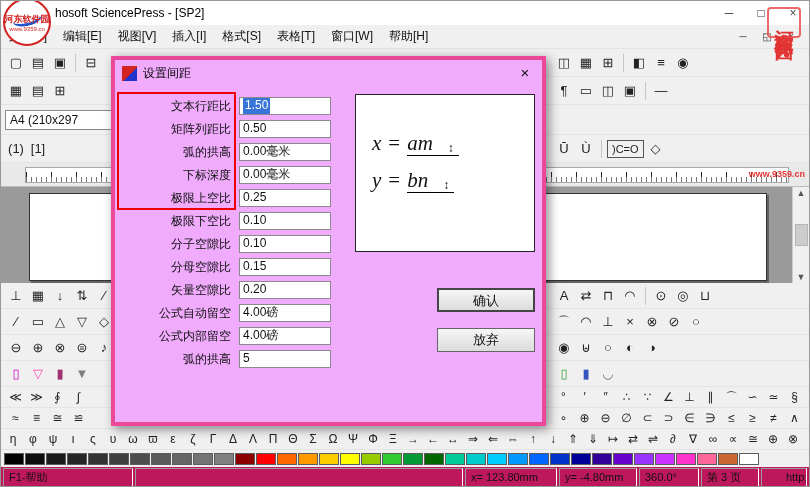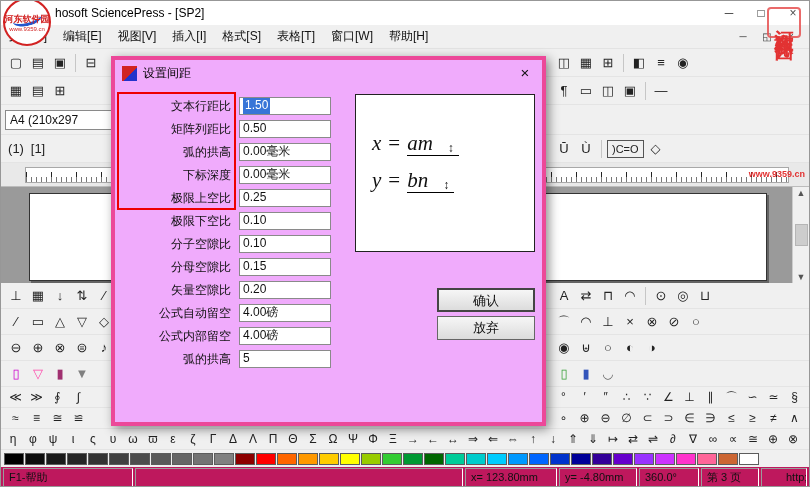--- a/index.html
+++ b/index.html
@@ -79,21 +79,21 @@
   .red-annotation{position:absolute;left:2px;top:32px;width:119px;height:118px;border:2px solid #ee0000;z-index:12;pointer-events:none;}
   .preview{position:absolute;left:240px;top:34px;width:180px;height:158px;background:#fff;border:1px solid #222;}
   .f-line{font-family:"Liberation Serif",serif;font-style:italic;font-size:21px;margin:10px 0 12px 16px;white-space:nowrap;}
   .f-line.first{margin-top:36px;}
   .f-eq{margin:0 7px;font-style:normal;}
   .under{border-bottom:1.5px solid #000;padding-right:26px;margin-top:14px;}
   .f-arr{font-size:12px;font-style:normal;position:relative;left:-11px;top:2px;}
   .dlg-btn{position:absolute;left:322px;width:98px;height:24px;text-align:center;line-height:21px;font-size:13px;
            background:linear-gradient(#f6f6f6,#dcdcdc);border:1px solid #666;}
   .dlg-btn.primary{top:228px;border:2px solid #454545;}
-  .dlg-btn.secondary{top:256px;}
+  .dlg-btn.secondary{top:268px;}
 
   
   .logo{position:absolute;left:2px;top:-3px;width:48px;height:48px;border-radius:50%;background:#fff;
         border:2px solid #d22222;z-index:30;display:flex;flex-direction:column;align-items:center;justify-content:center;}
   .logo::after{content:"";position:absolute;left:7px;top:10px;width:30px;height:13px;border-bottom:3px solid #2255cc;
         border-radius:50%;transform:rotate(-14deg);}
   .logo-name{color:#d22222;font-size:9px;font-weight:bold;white-space:nowrap;z-index:2;}
   .logo-url{color:#d22222;font-size:6px;white-space:nowrap;z-index:2;}
   .stamp{position:absolute;right:8px;top:6px;z-index:30;writing-mode:vertical-rl;text-orientation:upright;
          color:#e23333;font-size:19px;font-weight:bold;border:2px solid rgba(230,80,80,.85);border-radius:4px;

